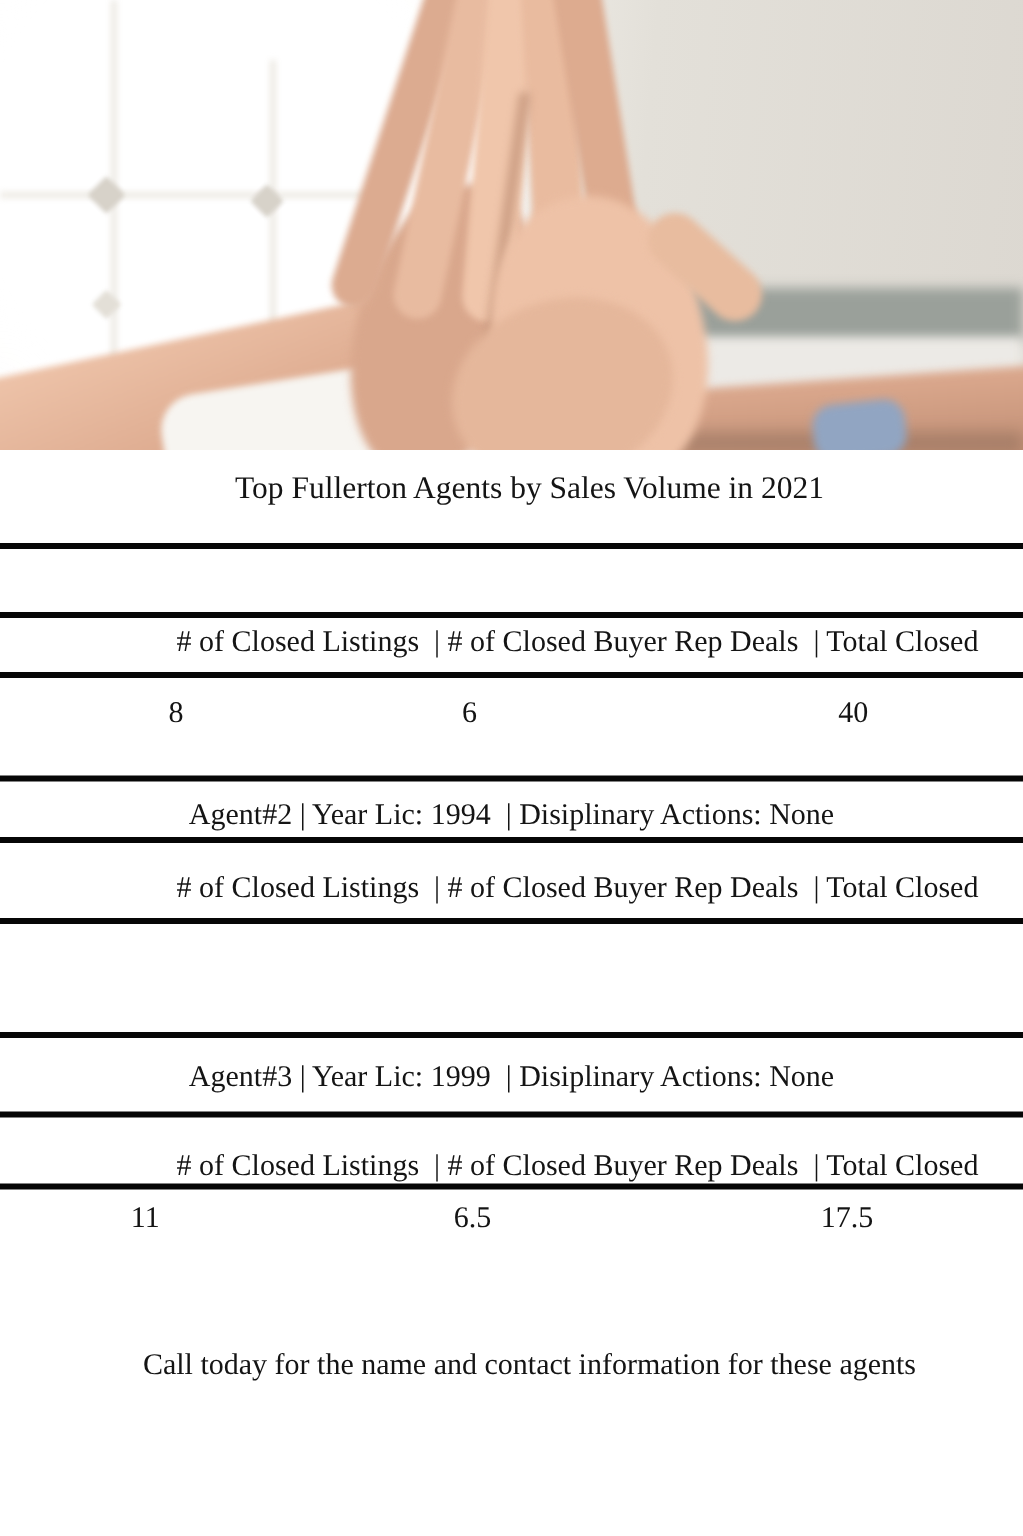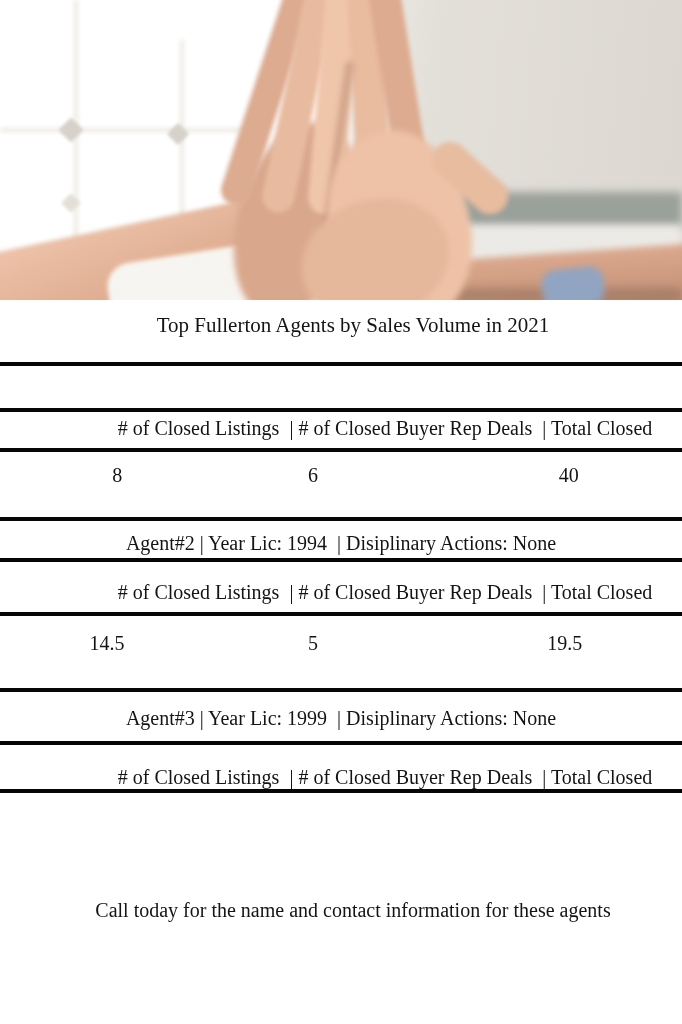--- a/index.html
+++ b/index.html
@@ -101,27 +101,27 @@
     <span class="val" style="left:17.2%">8</span>
     <span class="val" style="left:45.9%">6</span>
     <span class="val" style="left:83.4%">40</span>
   </div>
 
   <div class="rule" style="top:517px"></div>
   <div class="row pre" style="top:530px">Agent#2 | Year Lic: 1994  | Disiplinary Actions: None</div>
   <div class="rule" style="top:558px"></div>
   <div class="row cols pre" style="top:578px"># of Closed Listings  | # of Closed Buyer Rep Deals  | Total Closed</div>
   <div class="rule" style="top:612px"></div>
-  <div class="values" style="top:629px">
-    <span class="val" style="left:15.7%">14.5</span>
-    <span class="val" style="left:45.9%">5</span>
-    <span class="val" style="left:82.8%">19.5</span>
-  </div>
 
   <div class="rule" style="top:688px"></div>
   <div class="row pre" style="top:705px">Agent#3 | Year Lic: 1999  | Disiplinary Actions: None</div>
   <div class="rule" style="top:741px"></div>
   <div class="row cols pre" style="top:763px"># of Closed Listings  | # of Closed Buyer Rep Deals  | Total Closed</div>
   <div class="rule" style="top:789px"></div>
+  <div class="values" style="top:798px">
+    <span class="val" style="left:14.2%">11</span>
+    <span class="val" style="left:46.2%">6.5</span>
+    <span class="val" style="left:82.8%">17.5</span>
+  </div>
 
   <div class="cta">Call today for the name and contact information for these agents</div>
 
 </div>
 
 </body></html>

